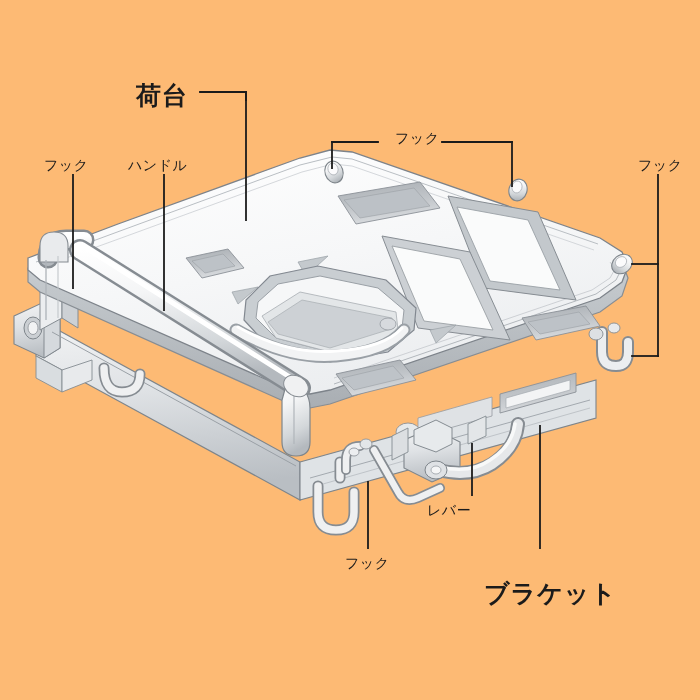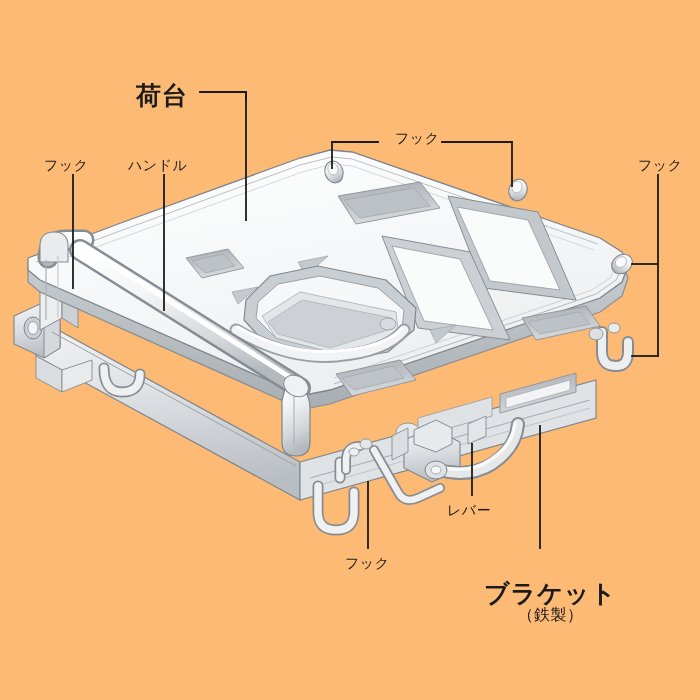--- a/index.html
+++ b/index.html
@@ -290,20 +290,19 @@
   <div class="lbl lbl-reg" style="left:44px; top:158px;">フック</div>
 
   <div class="lbl lbl-reg" style="left:128px; top:158px;">ハンドル</div>
 
   <div class="lbl lbl-reg" style="left:395px; top:131px;">フック</div>
 
   <div class="lbl lbl-reg" style="left:638px; top:158px;">フック</div>
 
   <div class="lbl lbl-reg" style="left:345px; top:556px;">フック</div>
 
-  <div class="lbl lbl-reg" style="left:447px; top:503px;">レバー</div>
+  <div class="lbl lbl-reg" style="left:427px; top:503px;">レバー</div>
 
   <div class="lbl lbl-center" style="left:484px; top:556px;">
     <span class="lbl-bold">ブラケット</span>
-    <span class="lbl-sub">（鉄製）</span>
   </div>
 
 </div>
 
 </body></html>

